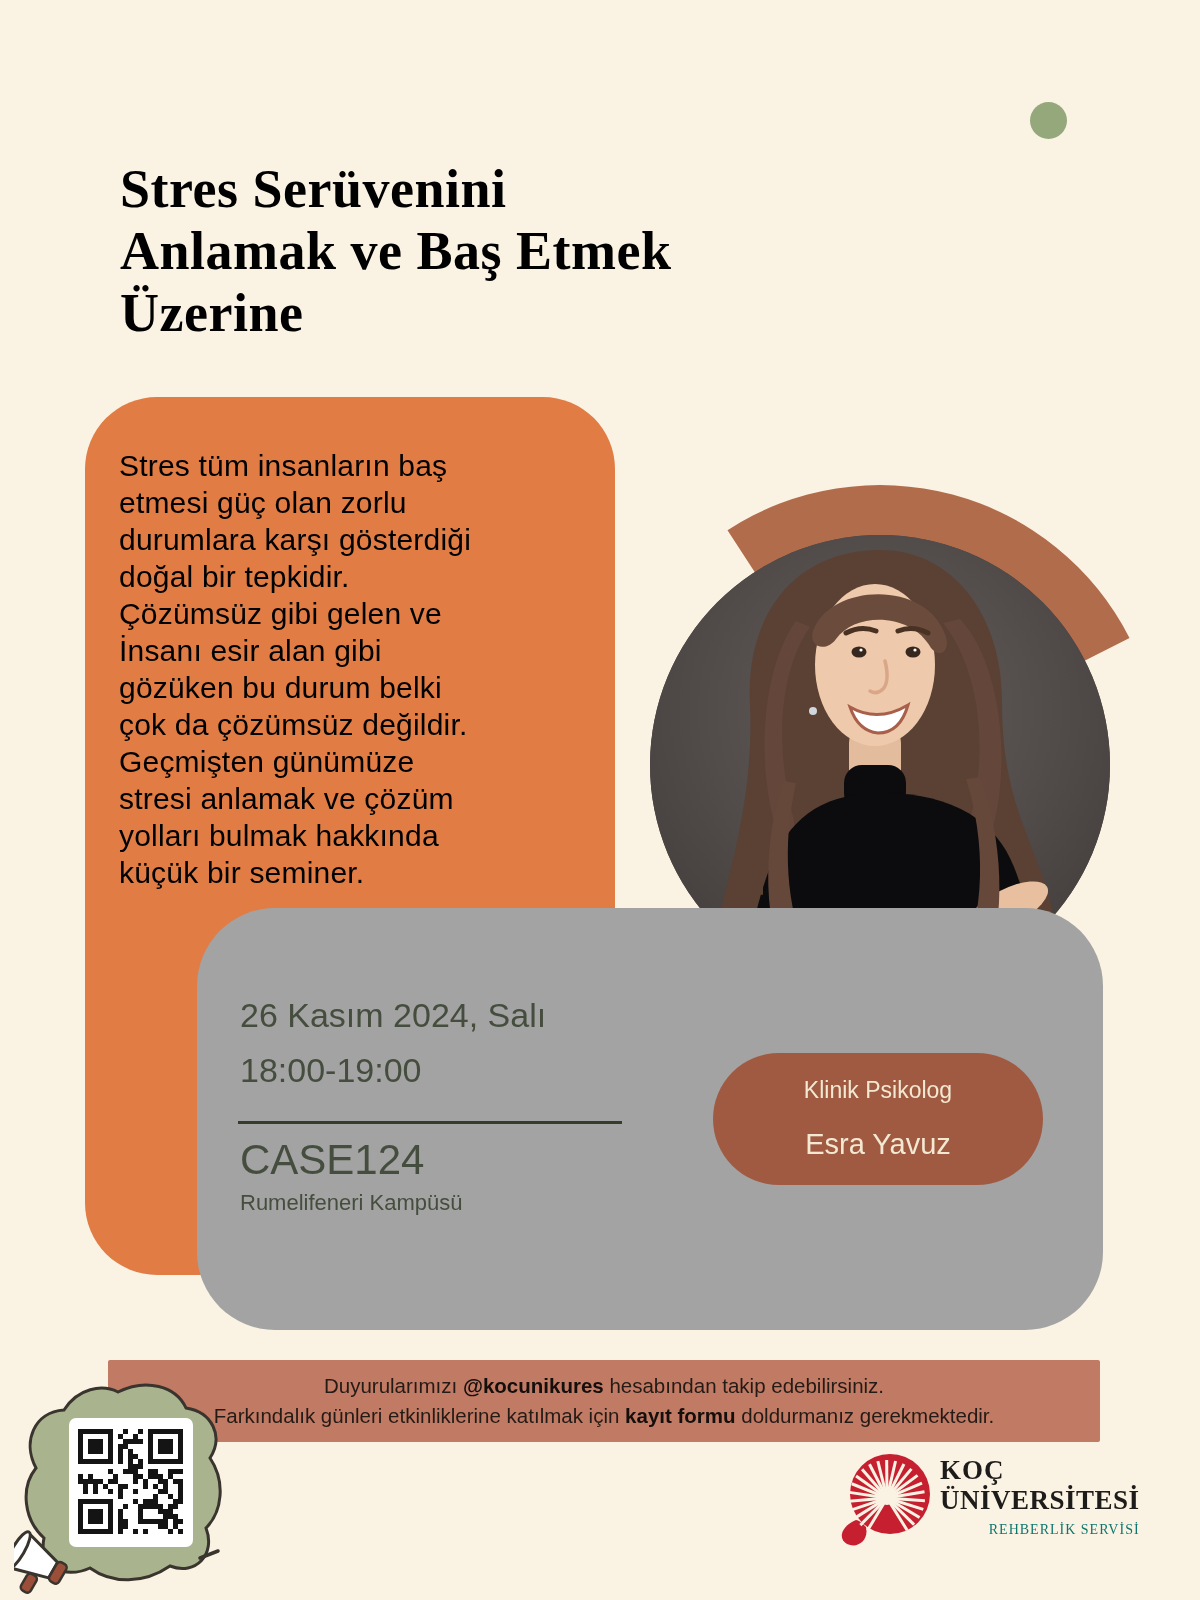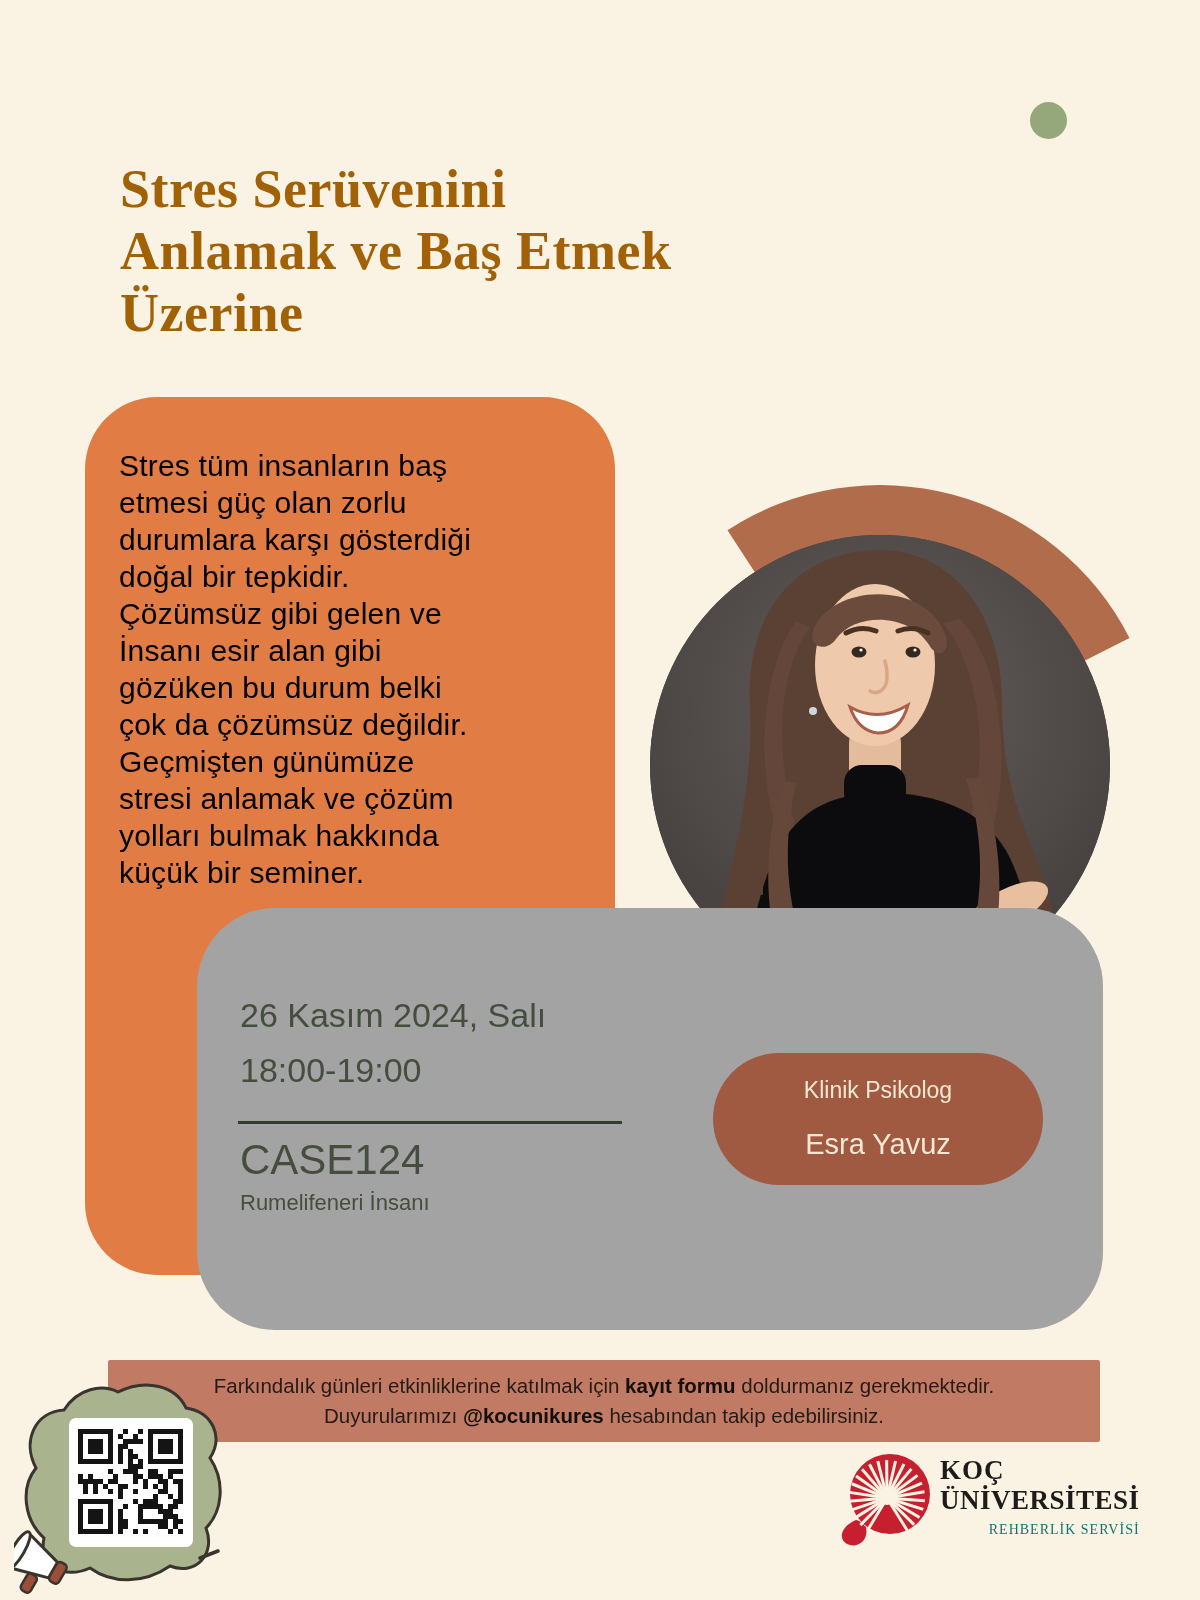--- a/index.html
+++ b/index.html
@@ -4,21 +4,21 @@
 <style>
   html,body{margin:0;padding:0;background:#faf3e3;}
   .poster{position:relative;width:1200px;height:1600px;background:#faf3e3;overflow:hidden;
           font-family:"Liberation Sans",sans-serif;}
   .abs{position:absolute;}
 
   .decor-dot{left:1030px;top:102px;width:37px;height:37px;border-radius:50%;background:#95a87c;}
 
   .title{left:120px;top:158px;margin:0;width:760px;
          font-family:"Liberation Serif",serif;font-weight:700;
-         font-size:54px;line-height:62px;color:#a16207;letter-spacing:.5px;
+         font-size:54px;line-height:62px;color:#000000;letter-spacing:.5px;
          white-space:pre-line;}
 
   .orange-box{left:85px;top:397px;width:530px;height:878px;border-radius:72px;background:#e07c44;}
   .desc{position:absolute;left:34px;top:50px;width:470px;margin:0;
         font-size:30px;line-height:37px;color:#000000;letter-spacing:.2px;white-space:pre-line;}
 
   .arc-svg{left:600px;top:420px;width:560px;height:580px;}
 
   .photo{left:650px;top:535px;width:460px;height:460px;border-radius:50%;overflow:hidden;background:#4a4543;}
 
@@ -122,31 +122,31 @@
       <path d="M146,248 C132,310 136,372 158,422 C168,444 146,452 134,430 C112,378 114,300 134,246 Z" fill="#66483a"></path>
       <path d="M316,244 C336,306 336,382 308,434 C298,454 322,460 334,438 C358,384 352,300 330,242 Z" fill="#66483a"></path>
     </svg>
   </div>
 
   <div class="abs green-box">
     <div class="ev-date">26 Kasım 2024, Salı</div>
     <div class="ev-time">18:00-19:00</div>
     <div class="ev-divider"></div>
     <div class="ev-room">CASE124</div>
-    <div class="ev-campus">Rumelifeneri İnsanı</div>
+    <div class="ev-campus">Rumelifeneri Kampüsü</div>
 
     <div class="pill">
       <div class="pill-title">Klinik Psikolog</div>
       <div class="pill-name">Esra Yavuz</div>
     </div>
   </div>
 
   <div class="abs banner">
+    <div class="banner-line"><span>Duyurularımızı </span><span class="b">@kocunikures</span><span> hesabından takip edebilirsiniz.</span></div>
     <div class="banner-line"><span>Farkındalık günleri etkinliklerine katılmak için </span><span class="b">kayıt formu</span><span> doldurmanız gerekmektedir.</span></div>
-    <div class="banner-line"><span>Duyurularımızı </span><span class="b">@kocunikures</span><span> hesabından takip edebilirsiniz.</span></div>
   </div>
 
   <svg class="abs qr-sticker" viewBox="0 0 250 230" aria-hidden="true">
 
     <path d="M104,14 C132,0 162,8 172,30 C198,34 210,58 196,80 C212,104 208,134 192,150 C202,176 182,198 156,188 C130,206 98,206 76,190 C50,202 24,188 30,160 C10,142 6,110 22,90 C8,64 20,34 50,32 C64,10 88,6 104,14 Z" fill="#a9b48f" stroke="#3a342e" stroke-width="3"></path>
 
     <rect x="55" y="40" width="124" height="129" rx="7" fill="#ffffff"></rect>
     <g id="qr-modules">
         <rect x="64" y="51" width="5" height="5" fill="#141414"></rect>
         <rect x="69" y="51" width="5" height="5" fill="#141414"></rect>

